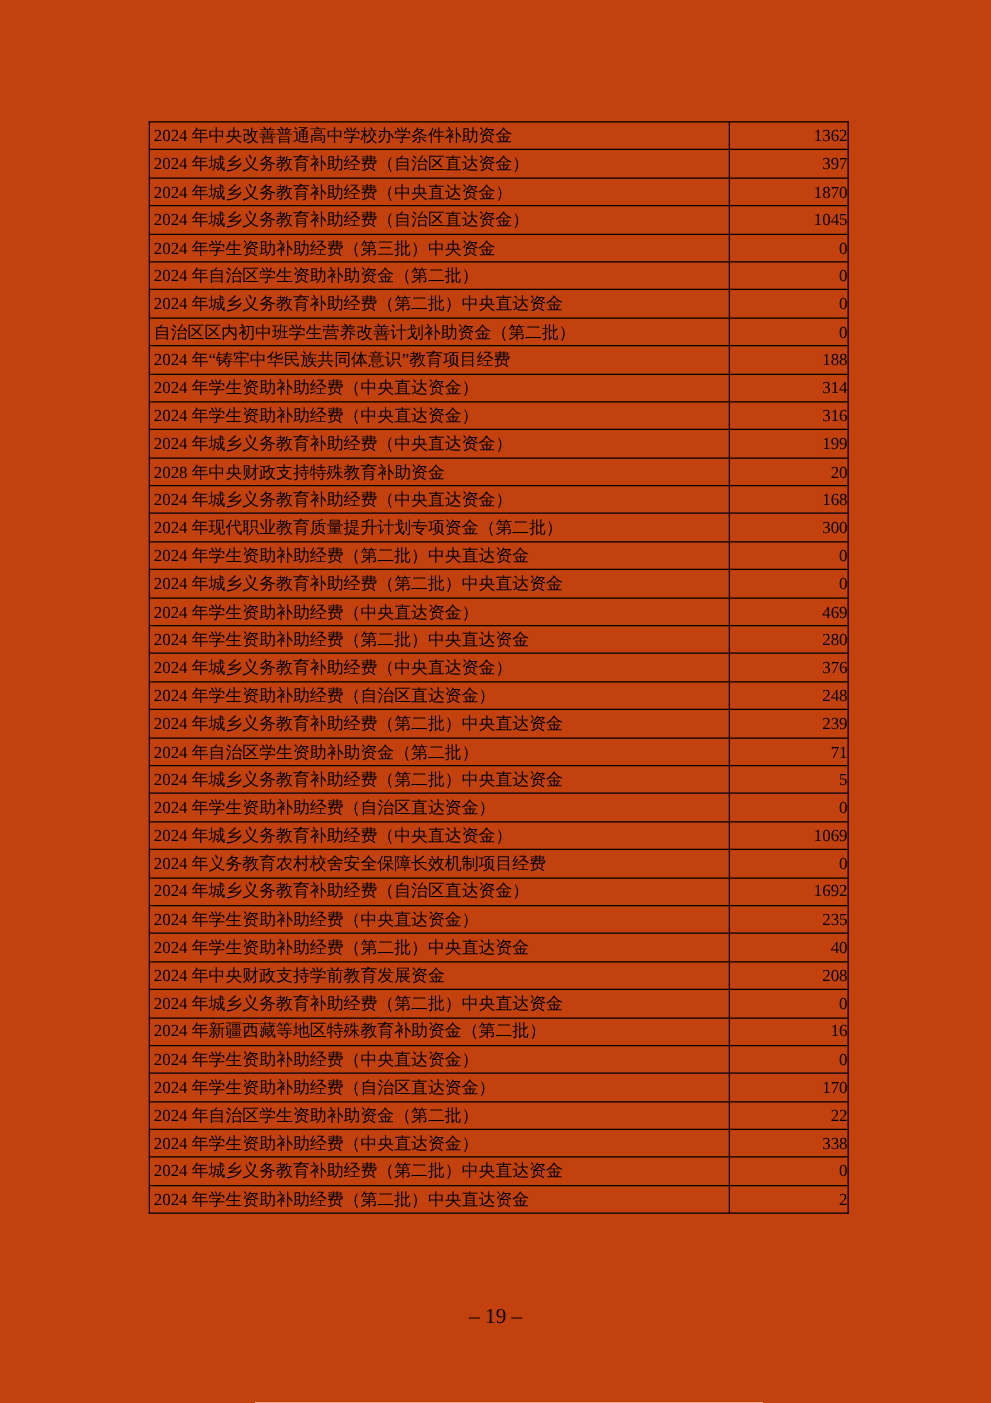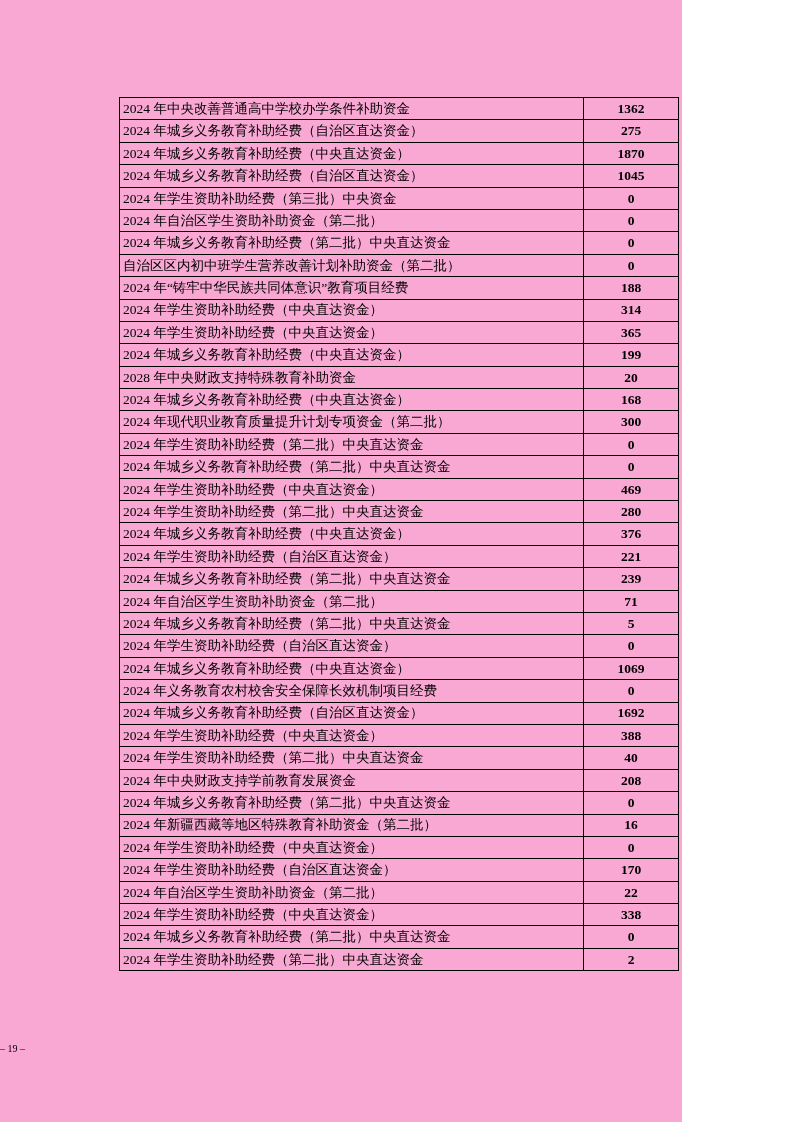--- a/index.html
+++ b/index.html
@@ -5,23 +5,23 @@
   * { margin: 0; padding: 0; box-sizing: border-box; }
   html, body {
     width: 793px;
     height: 1122px;
     background: #ffffff;
     font-family: "Liberation Serif", "DejaVu Serif", serif;
     color: #000000;
   }
   .page {
     position: relative;
-    width: 682px;
+    width: 793px;
     height: 1122px;
-    background: #f9a8d4;
+    background: #c2410c;
     overflow: hidden;
   }
   table.budget-table {
     position: absolute;
     left: 119px;
     top: 97px;
     width: 559px;
     border-collapse: collapse;
     table-layout: fixed;
   }
@@ -35,51 +35,50 @@
     vertical-align: middle;
     overflow: hidden;
     white-space: nowrap;
   }
   td.name-cell {
     text-align: left;
     padding-left: 3px;
     padding-right: 2px;
   }
   td.value-cell {
-    text-align: center;
-    font-weight: bold;
+    text-align: right;
   }
   .page-number {
     position: absolute;
     left: 0;
     top: 1043px;
     width: 793px;
-    text-align: left;
-    font-size: 10px;
+    text-align: center;
+    font-size: 17px;
     color: #000000;
   }
 </style>
 </head>
 <body>
 
 <div class="page">
 
   <table class="budget-table">
     <colgroup>
       <col style="width:464px">
       <col style="width:95px">
     </colgroup>
     <tbody>
         <tr>
           <td class="name-cell">2024 年中央改善普通高中学校办学条件补助资金</td>
           <td class="value-cell">1362</td>
         </tr>
         <tr>
           <td class="name-cell">2024 年城乡义务教育补助经费（自治区直达资金）</td>
-          <td class="value-cell">275</td>
+          <td class="value-cell">397</td>
         </tr>
         <tr>
           <td class="name-cell">2024 年城乡义务教育补助经费（中央直达资金）</td>
           <td class="value-cell">1870</td>
         </tr>
         <tr>
           <td class="name-cell">2024 年城乡义务教育补助经费（自治区直达资金）</td>
           <td class="value-cell">1045</td>
         </tr>
         <tr>
@@ -101,21 +100,21 @@
         <tr>
           <td class="name-cell">2024 年“铸牢中华民族共同体意识”教育项目经费</td>
           <td class="value-cell">188</td>
         </tr>
         <tr>
           <td class="name-cell">2024 年学生资助补助经费（中央直达资金）</td>
           <td class="value-cell">314</td>
         </tr>
         <tr>
           <td class="name-cell">2024 年学生资助补助经费（中央直达资金）</td>
-          <td class="value-cell">365</td>
+          <td class="value-cell">316</td>
         </tr>
         <tr>
           <td class="name-cell">2024 年城乡义务教育补助经费（中央直达资金）</td>
           <td class="value-cell">199</td>
         </tr>
         <tr>
           <td class="name-cell">2028 年中央财政支持特殊教育补助资金</td>
           <td class="value-cell">20</td>
         </tr>
         <tr>
@@ -141,21 +140,21 @@
         <tr>
           <td class="name-cell">2024 年学生资助补助经费（第二批）中央直达资金</td>
           <td class="value-cell">280</td>
         </tr>
         <tr>
           <td class="name-cell">2024 年城乡义务教育补助经费（中央直达资金）</td>
           <td class="value-cell">376</td>
         </tr>
         <tr>
           <td class="name-cell">2024 年学生资助补助经费（自治区直达资金）</td>
-          <td class="value-cell">221</td>
+          <td class="value-cell">248</td>
         </tr>
         <tr>
           <td class="name-cell">2024 年城乡义务教育补助经费（第二批）中央直达资金</td>
           <td class="value-cell">239</td>
         </tr>
         <tr>
           <td class="name-cell">2024 年自治区学生资助补助资金（第二批）</td>
           <td class="value-cell">71</td>
         </tr>
         <tr>
@@ -173,21 +172,21 @@
         <tr>
           <td class="name-cell">2024 年义务教育农村校舍安全保障长效机制项目经费</td>
           <td class="value-cell">0</td>
         </tr>
         <tr>
           <td class="name-cell">2024 年城乡义务教育补助经费（自治区直达资金）</td>
           <td class="value-cell">1692</td>
         </tr>
         <tr>
           <td class="name-cell">2024 年学生资助补助经费（中央直达资金）</td>
-          <td class="value-cell">388</td>
+          <td class="value-cell">235</td>
         </tr>
         <tr>
           <td class="name-cell">2024 年学生资助补助经费（第二批）中央直达资金</td>
           <td class="value-cell">40</td>
         </tr>
         <tr>
           <td class="name-cell">2024 年中央财政支持学前教育发展资金</td>
           <td class="value-cell">208</td>
         </tr>
         <tr>

